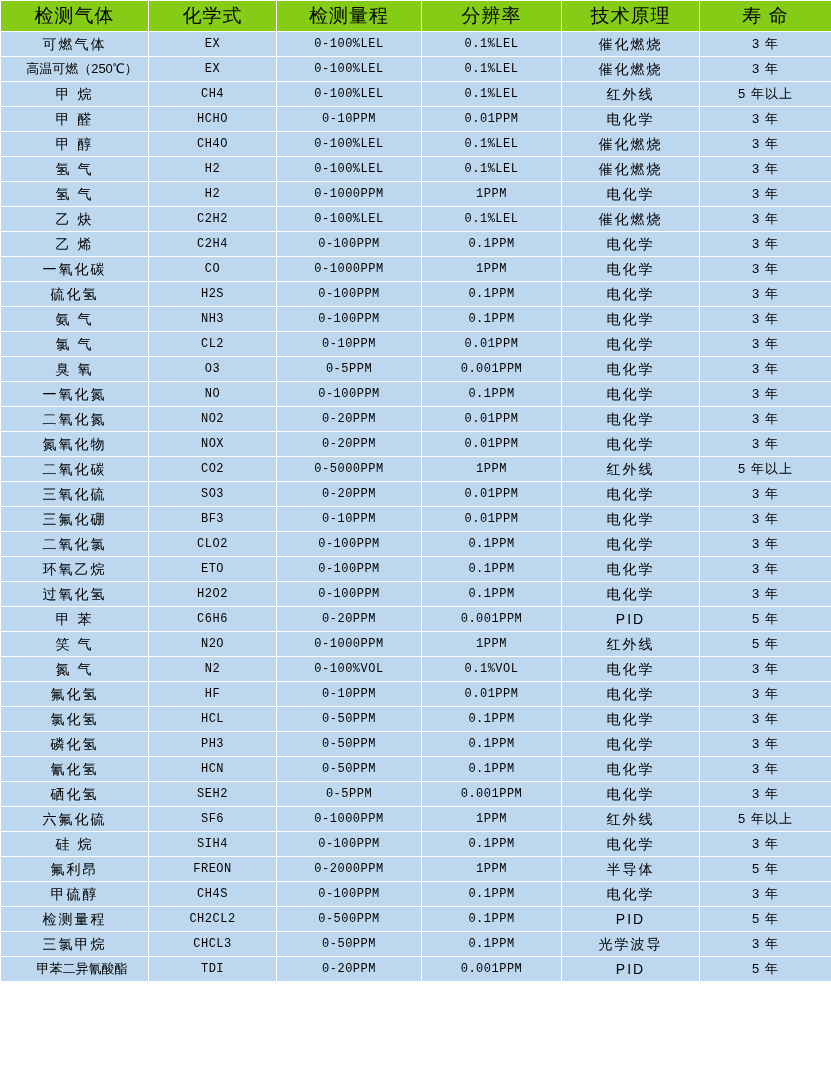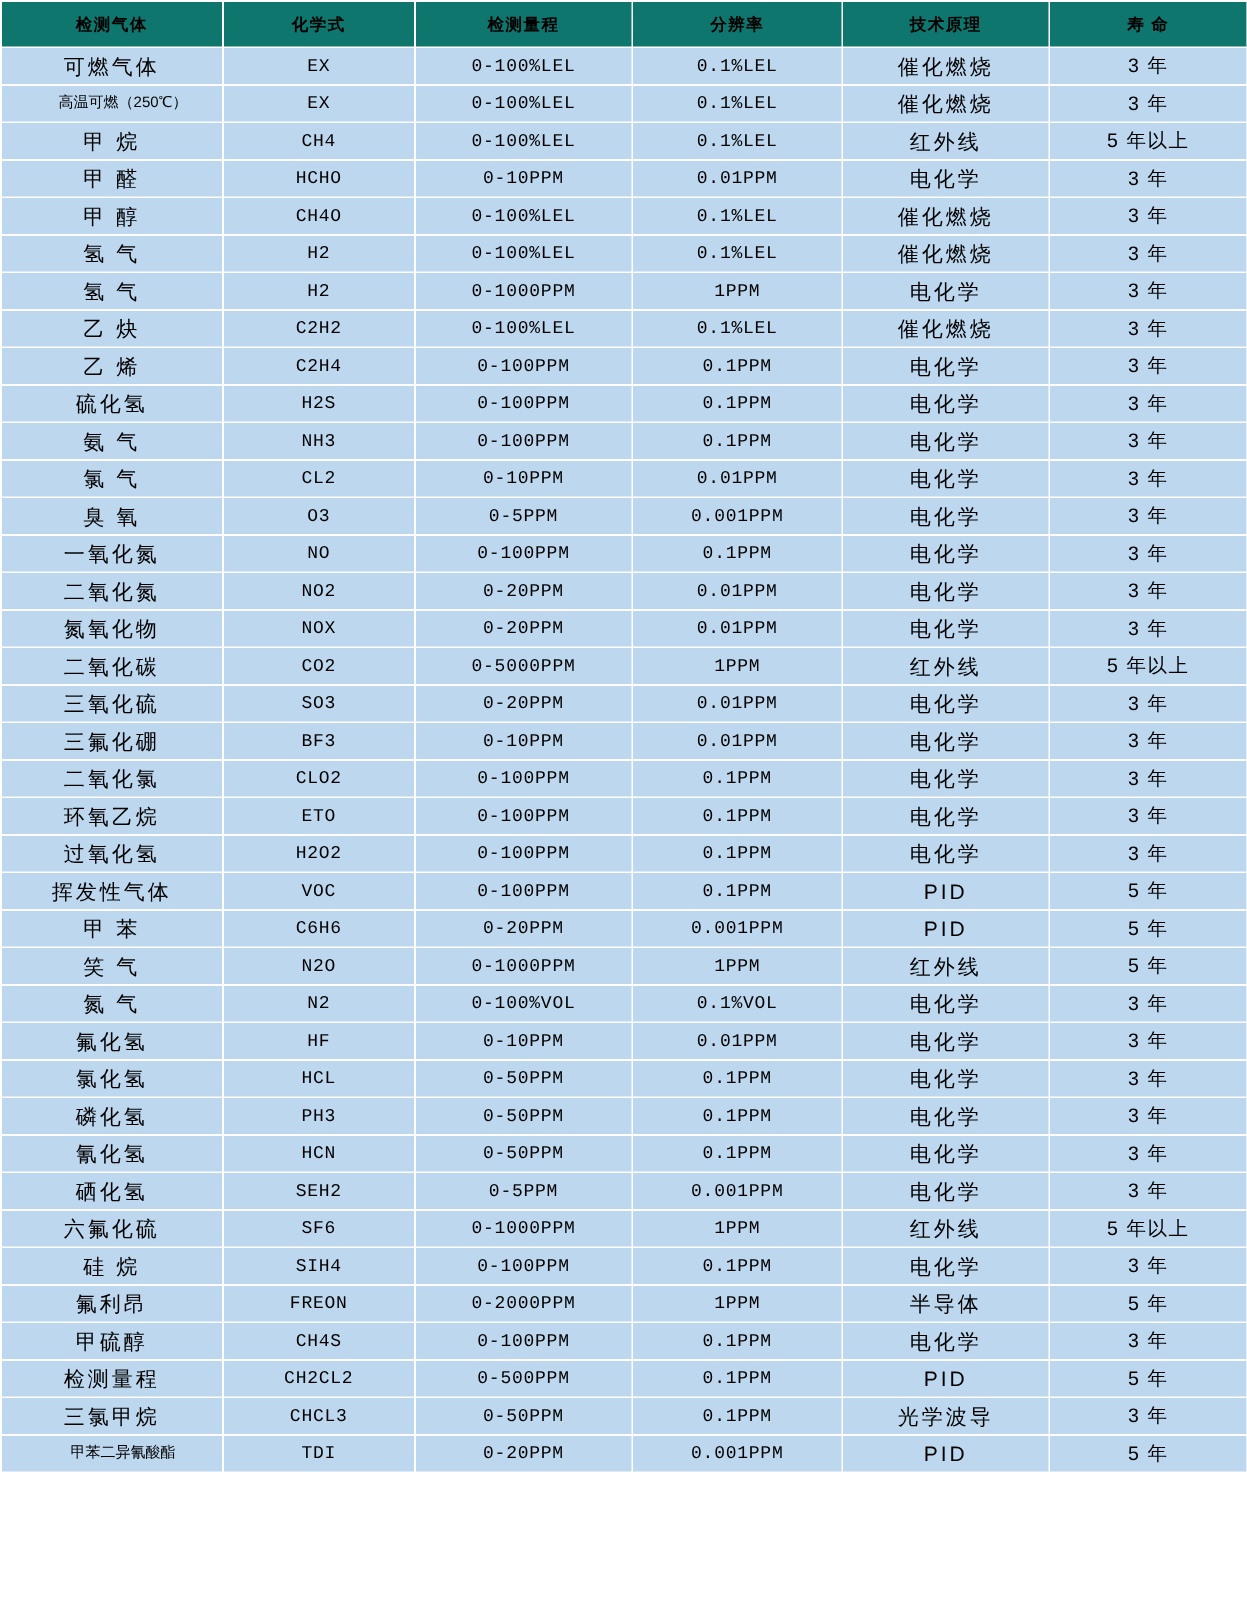--- a/index.html
+++ b/index.html
@@ -24,39 +24,39 @@
   #gas-table col.c5 { width: 132px; }
   #gas-table th, #gas-table td {
     border: 1px solid #ffffff;
     text-align: center;
     vertical-align: middle;
     color: #000000;
     white-space: nowrap;
     overflow: hidden;
   }
   #gas-table thead th {
-    background: #0f766e;
+    background: #84cc16;
     height: 28px;
-    font-size: 11px;
-    font-weight: bold;
+    font-size: 19px;
+    font-weight: normal;
     letter-spacing: 1px;
   }
   #gas-table tbody td {
     background: #bcd7ee;
     height: 22px;
     font-size: 13px;
     line-height: 22px;
   }
   #gas-table tbody td.name {
     font-size: 14px;
     letter-spacing: 2px;
   }
   #gas-table tbody td.name.tight {
     letter-spacing: 0px;
-    font-size: 10px;
+    font-size: 13px;
     padding-left: 16px;
   }
   #gas-table tbody td.mono {
     font-family: "Liberation Mono", monospace;
     font-size: 12px;
     letter-spacing: 0.5px;
   }
   #gas-table tbody td.life {
     letter-spacing: 1px;
   }
@@ -150,20 +150,28 @@
       </tr>
       <tr>
         <td class="name">乙 烯</td>
         <td class="mono">C2H4</td>
         <td class="mono">0-100PPM</td>
         <td class="mono">0.1PPM</td>
         <td class="name">电化学</td>
         <td class="life">3 年</td>
       </tr>
       <tr>
+        <td class="name">一氧化碳</td>
+        <td class="mono">CO</td>
+        <td class="mono">0-1000PPM</td>
+        <td class="mono">1PPM</td>
+        <td class="name">电化学</td>
+        <td class="life">3 年</td>
+      </tr>
+      <tr>
         <td class="name">硫化氢</td>
         <td class="mono">H2S</td>
         <td class="mono">0-100PPM</td>
         <td class="mono">0.1PPM</td>
         <td class="name">电化学</td>
         <td class="life">3 年</td>
       </tr>
       <tr>
         <td class="name">氨 气</td>
         <td class="mono">NH3</td>
@@ -254,28 +262,20 @@
       </tr>
       <tr>
         <td class="name">过氧化氢</td>
         <td class="mono">H2O2</td>
         <td class="mono">0-100PPM</td>
         <td class="mono">0.1PPM</td>
         <td class="name">电化学</td>
         <td class="life">3 年</td>
       </tr>
       <tr>
-        <td class="name">挥发性气体</td>
-        <td class="mono">VOC</td>
-        <td class="mono">0-100PPM</td>
-        <td class="mono">0.1PPM</td>
-        <td class="name">PID</td>
-        <td class="life">5 年</td>
-      </tr>
-      <tr>
         <td class="name">甲 苯</td>
         <td class="mono">C6H6</td>
         <td class="mono">0-20PPM</td>
         <td class="mono">0.001PPM</td>
         <td class="name">PID</td>
         <td class="life">5 年</td>
       </tr>
       <tr>
         <td class="name">笑 气</td>
         <td class="mono">N2O</td>

